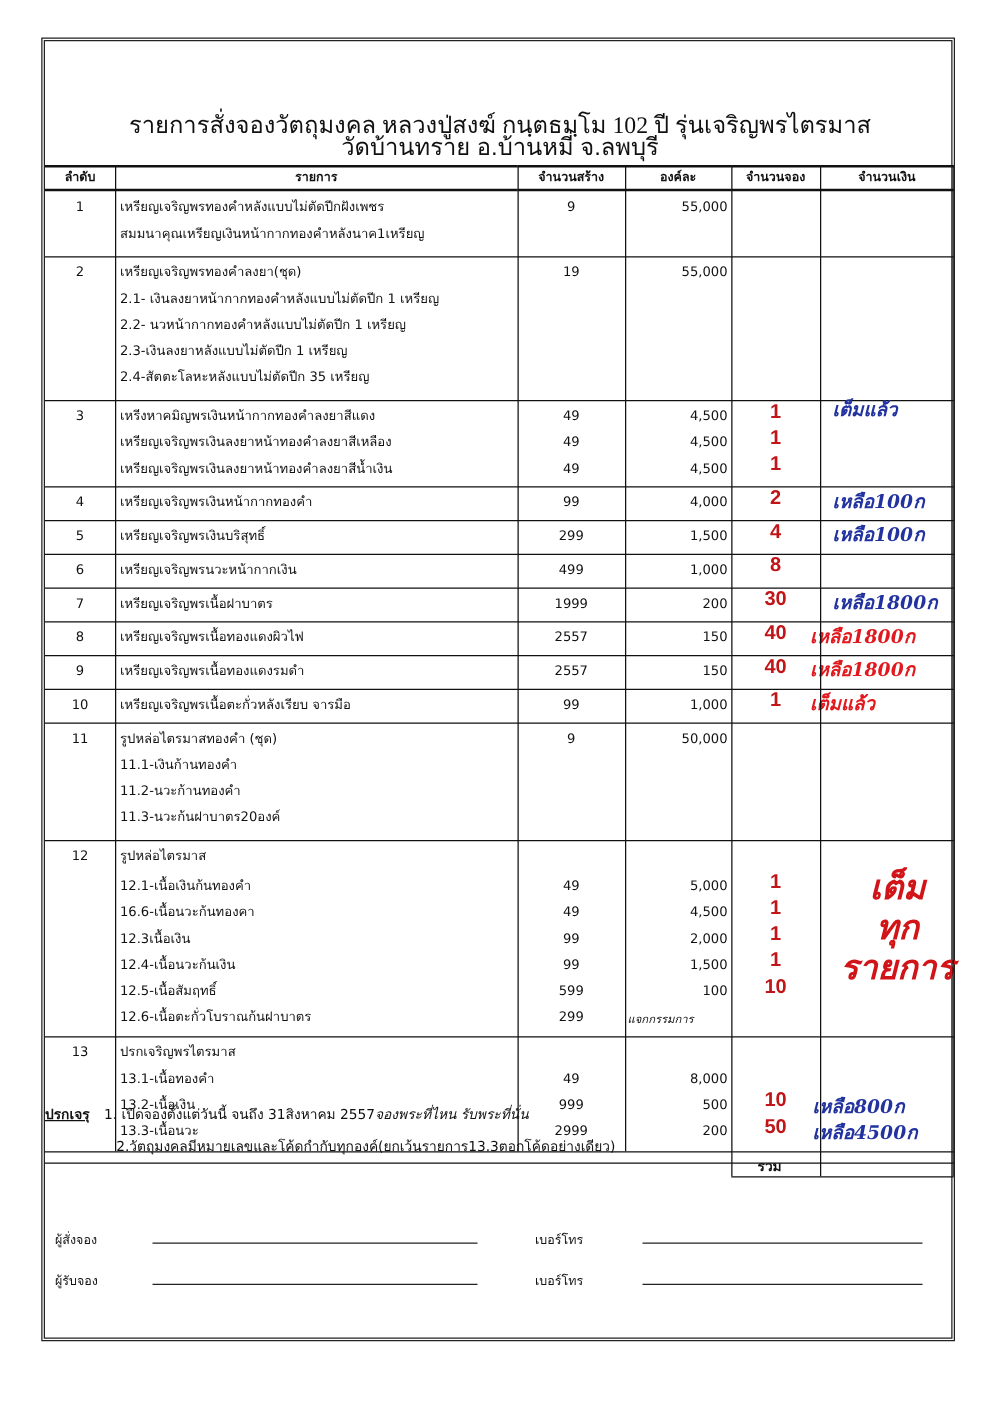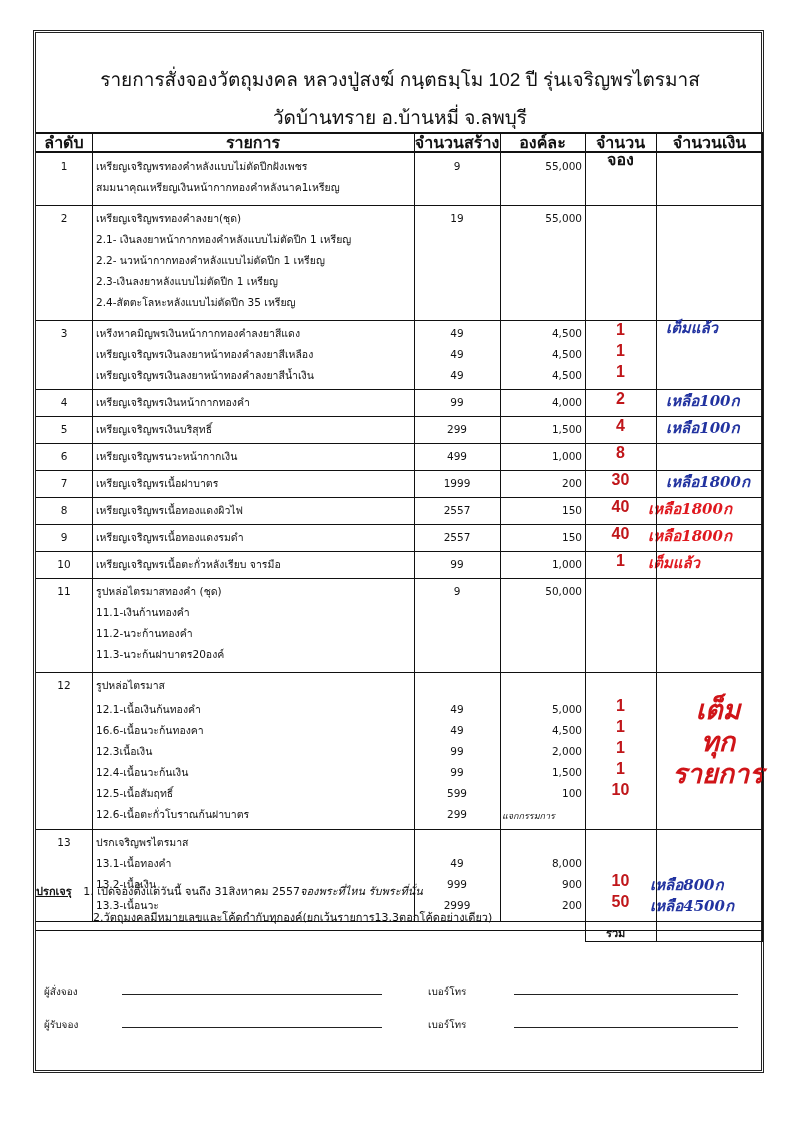--- a/index.html
+++ b/index.html
@@ -1,21 +1,21 @@
 <!DOCTYPE html>
 <html><head>
 <meta charset="utf-8">
 <style>
   html, body { margin: 0; padding: 0; background: #ffffff; }
   body { width: 800px; height: 1132px; position: relative; font-family: "DejaVu Sans", sans-serif; color: #111; overflow: hidden; }
   .frame { position: absolute; left: 33px; top: 30px; width: 731px; height: 1043px; border: 3px double #222; box-sizing: border-box; }
   .title { position: absolute; left: 36px; width: 728px; text-align: center; font-family: "Liberation Sans", sans-serif; font-size: 19px; color: #111; }
-  .t1 { top: 64px; } .t2 { top: 102px; }
+  .t1 { top: 84px; font-family: Liberation Serif, serif; } .t2 { top: 102px; }
   .tbl { position: absolute; left: 36px; top: 132px; width: 727px; }
-  .hdr { position: absolute; top: 0; height: 17px; border-top: 2px solid #111; border-bottom: 2px solid #111; font-size: 16px; font-weight: bold; text-align: center; line-height: 17px; box-sizing: content-box; }
+  .hdr { position: absolute; top: 0; height: 17px; border-top: 2px solid #111; border-bottom: 2px solid #111; font-size: 10px; font-weight: bold; text-align: center; line-height: 17px; box-sizing: content-box; }
   .col { position: absolute; top: 0; border-left: 1.5px solid #111; }
   .rowline { position: absolute; left: 0; width: 727px; border-top: 1.5px solid #111; }
   .rowline.partial { left: 549px; width: 178px; }
   .cell { position: absolute; font-size: 10.5px; line-height: 14px; white-space: nowrap; }
   .seq { text-align: center; width: 56px; left: 0; }
   .item { left: 60px; }
   .qty { text-align: center; width: 86px; left: 378px; }
   .price { text-align: right; width: 82px; left: 464px; }
   .booked { text-align: center; width: 71px; left: 549px; color: #c0161a; font-weight: bold; font-family: "Liberation Sans", sans-serif; font-size: 16px; }
   .note { font-style: italic; font-size: 9px; left: 466px; }
@@ -161,21 +161,21 @@
     <div class="hand big" style="left:622px;top:588px;">ทุก</div>
     <div class="hand big" style="left:622px;top:620px;">รายการ</div>
     <div class="rowline" style="top:697px;"></div>
     <div class="cell seq" style="top:703px;">13</div>
     <div class="cell item" style="top:703px;">ปรกเจริญพรไตรมาส</div>
     <div class="cell item" style="top:724px;">13.1-เนื้อทองคำ</div>
     <div class="cell qty" style="top:724px;">49</div>
     <div class="cell price" style="top:724px;">8,000</div>
     <div class="cell item" style="top:745px;">13.2-เนื้อเงิน</div>
     <div class="cell qty" style="top:745px;">999</div>
-    <div class="cell price" style="top:745px;">900</div>
+    <div class="cell price" style="top:745px;">500</div>
     <div class="cell booked" style="top:742px;">10</div>
     <div class="hand blue" style="left:614px;top:741px;">เหลือ800ก</div>
     <div class="cell item" style="top:766px;">13.3-เนื้อนวะ</div>
     <div class="cell qty" style="top:766px;">2999</div>
     <div class="cell price" style="top:766px;">200</div>
     <div class="cell booked" style="top:763px;">50</div>
     <div class="hand blue" style="left:614px;top:762px;">เหลือ4500ก</div>
     <div class="rowline" style="top:789px;"></div>
     <div class="total" style="left:570px;top:792px;">รวม</div>
     <div class="cell" style="left:622px;top:792px;width:100px;height:14px;"></div>

